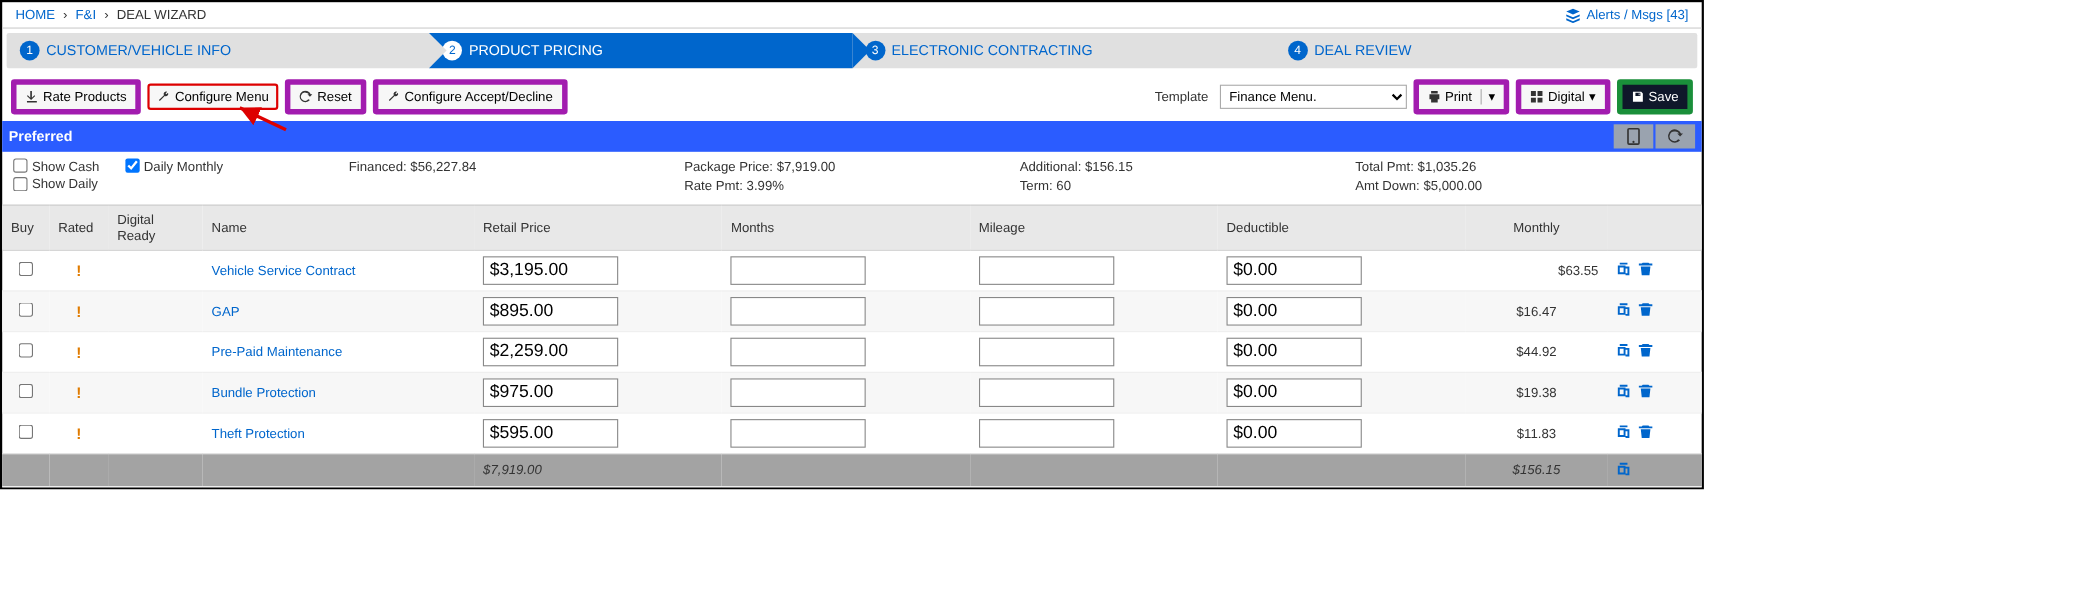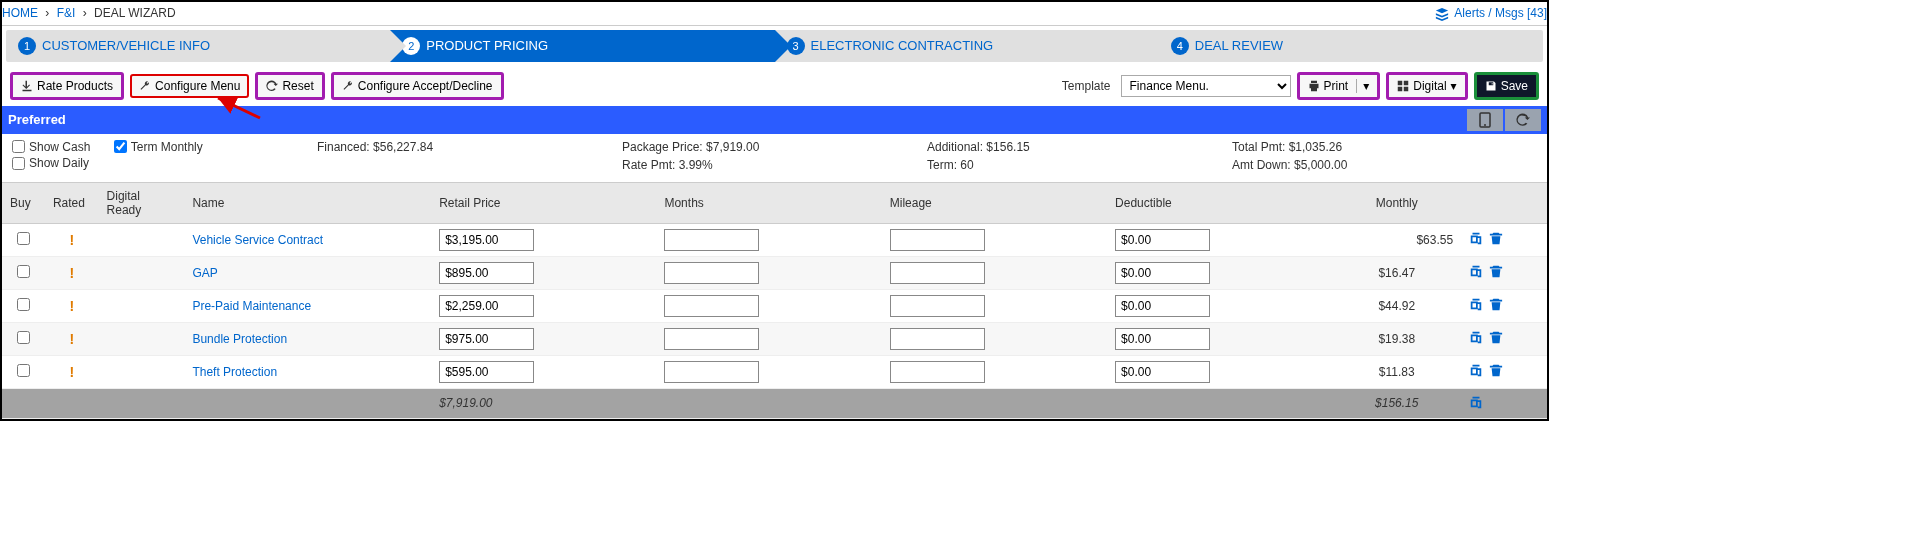--- a/index.html
+++ b/index.html
@@ -1,37 +1,37 @@
 <!DOCTYPE html>
 <html><head>
 <meta charset="utf-8">
 <style>
   * { box-sizing: border-box; margin: 0; padding: 0; font-family: Arial, Helvetica, sans-serif; }
   body { background: #fff; font-size: 13px; color: #333; }
   .page { border: 2px solid #000; width: 1549px; margin: 0; }
   
-  .topbar { display: flex; justify-content: space-between; align-items: center; padding: 4px 0; border-bottom: 1px solid #ccc; font-size: 12px; }
+  .topbar { display: flex; justify-content: space-between; align-items: center; padding: 4px 12px; border-bottom: 1px solid #ccc; font-size: 12px; }
   .breadcrumb { color: #0066cc; }
   .breadcrumb a { color: #0066cc; text-decoration: none; }
   .breadcrumb .sep { margin: 0 4px; color: #333; }
   .breadcrumb .current { color: #333; }
   .alerts { color: #0066cc; }
   .alerts svg { vertical-align: middle; margin-right: 3px; }
   
   .wizard-steps { display: flex; background: #e0e0e0; height: 32px; align-items: stretch; margin: 4px; border-radius: 2px; }
   .step { flex: 1; display: flex; align-items: center; padding-left: 12px; position: relative; color: #0066cc; font-size: 13px; }
   .step.active { background: #0066cc; color: #fff; }
   .step.active::after { content:''; position:absolute; right:-16px; top:0; width:0; height:0; border-top:16px solid transparent; border-bottom:16px solid transparent; border-left:16px solid #0066cc; z-index:2; }
   .step.active::before { content:''; position:absolute; left:0; top:0; width:0; height:0; border-top:16px solid transparent; border-bottom:16px solid transparent; border-left:16px solid #e0e0e0; }
   .step:first-child.active::before,.step:first-child::before { display:none; }
   .step-num { display:inline-flex; width:18px; height:18px; border-radius:50%; background:#0066cc; color:#fff; align-items:center; justify-content:center; font-size:11px; margin-right:6px; }
   .step.active .step-num { background:#fff; color:#0066cc; }
   
   .toolbar { display:flex; align-items:center; padding:6px 8px; gap:6px; }
-  .btn { display:inline-flex; align-items:center; gap:4px; padding:4px 8px; border:3px solid #a21caf; background:#f7f7f7; border-radius:3px; font-size:12px; cursor:pointer; }
+  .btn { display:inline-flex; align-items:center; gap:4px; padding:4px 8px; border:5px solid #a21caf; background:#f7f7f7; border-radius:3px; font-size:12px; cursor:pointer; }
   .btn.highlight { border:2px solid #d00; padding:3px 7px; }
   .btn.green { background:#0f172a; color:#fff; border-color:#1a8f3a; }
   .btn svg { width:12px; height:12px; }
   .toolbar .spacer { flex:1; }
   .template-label { font-size:12px; margin-right:4px; }
   select { border:1px solid #aaa; padding:2px 4px; font-size:12px; background:#fff; height:22px; }
   
   .payment-row { display:flex; align-items:center; padding:2px 8px 6px; font-size:12px; }
   .payment-row .spacer { flex:1; }
   .dealer-info { display:flex; align-items:center; gap:4px; }
@@ -46,21 +46,21 @@
   .summary-row .val { display:block; margin-bottom:4px; }
   
   table { width:100%; border-collapse:collapse; font-size:12px; }
   thead th { background:#e8e8e8; text-align:left; padding:6px 8px; font-weight:normal; color:#333; border-top:1px solid #ccc; border-bottom:1px solid #ccc; }
   tbody td { padding:5px 8px; border-bottom:1px solid #eee; vertical-align:middle; }
   tbody tr:nth-child(even) { background:#f7f7f7; }
   tbody tr.total-row { background:#a3a3a3;font-style:italic; }
   tbody tr.total-row td { padding:6px 8px; }
   .link { color:#0066cc; cursor:pointer; }
   .warn-icon { color:#e07b00; font-weight:bold; font-size:14px; }
-  input[type=text].cell-input { border:1px solid #888; padding:3px 5px; width:95px; font-size:12px; background:#fff; }
+  input[type=text].cell-input { border:1px solid #888; padding:3px 5px; width:123px; font-size:16px; background:#fff; }
   .row-actions { display:inline-flex; gap:6px; }
   .row-actions svg { width:14px; height:14px; cursor:pointer; }
   .copy-ic { color:#0066cc; }
   .trash-ic { color:#0066cc; }
   
   .toolbar-wrap { position:relative; }
   .red-arrow { position:absolute; left:210px; top:28px; }
 </style>
 </head>
 <body>
@@ -181,21 +181,21 @@
   </div>
 
   <div class="summary-row">
     <div class="col">
       <label>
           <input type="checkbox" style=""> 
           <span>Show Cash</span>
         </label>
       <label>
           <input type="checkbox" checked="" style=""> 
-          <span>Term Monthly</span>
+          <span>Daily Monthly</span>
         </label>
       <label>
           <input type="checkbox" style=""> 
           <span>Show Daily</span>
         </label>
     </div>
     <div class="col">
         <span class="val">Financed: $56,227.84</span>
       </div>
     <div class="col">

